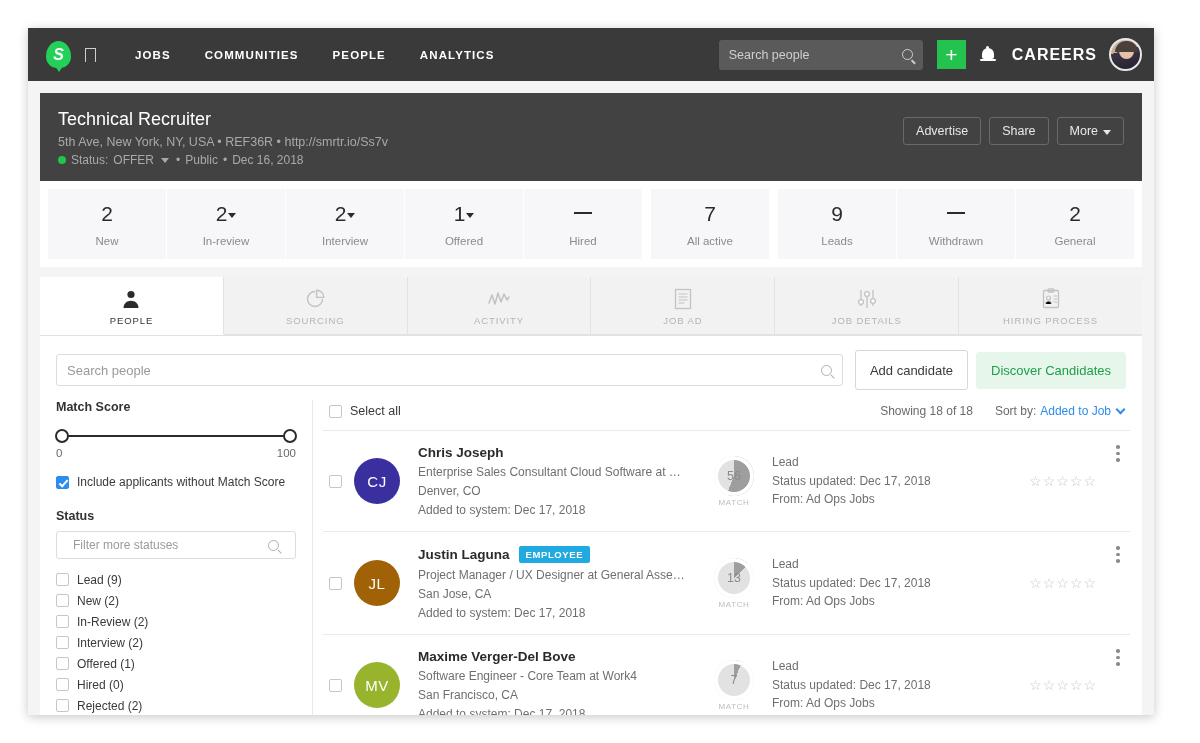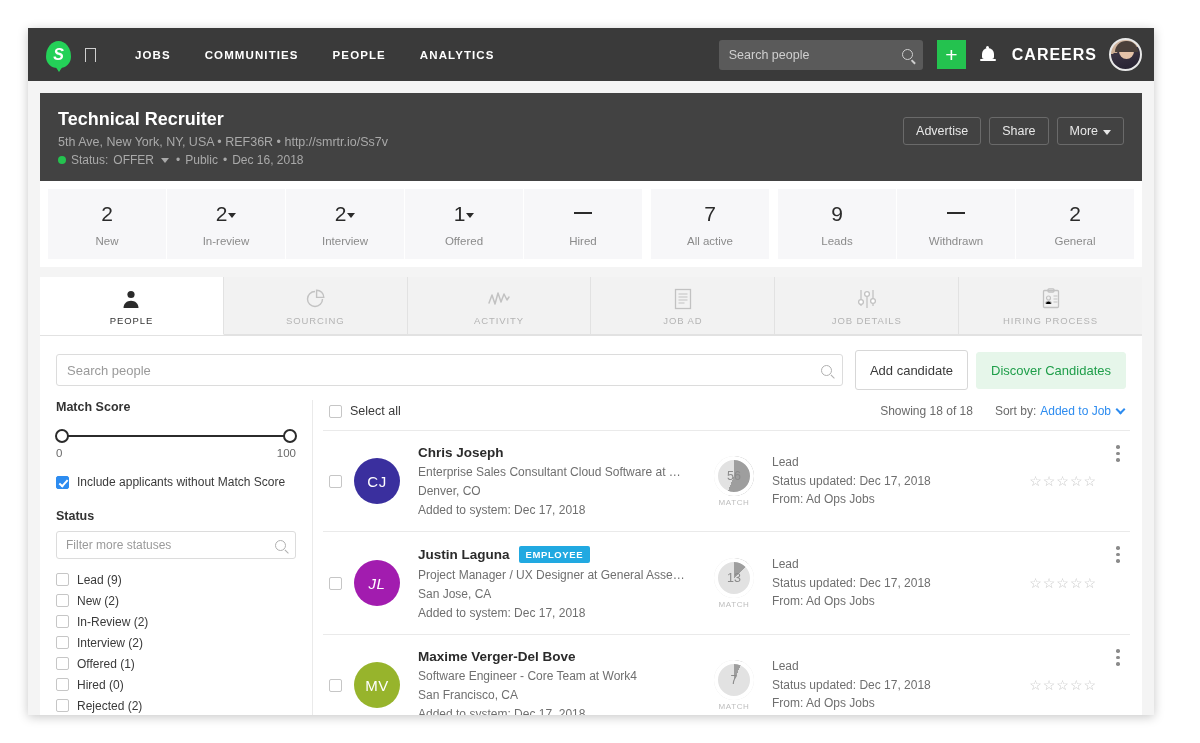--- a/index.html
+++ b/index.html
@@ -116,21 +116,21 @@
     width: 23px; height: 11px; border-radius: 12px 12px 0 0; background: #4a3f3a;
     z-index: 2;
   }
 
   
   .body-wrap { padding: 12px 12px 0 12px; }
 
   
   .job-card { background: #424242; padding: 16px 18px 14px 18px; }
   .job-row { display: flex; align-items: flex-start; }
-  .job-title { color: #fff; font-size: 18px; font-weight: bold; margin-bottom: 5px; }
+  .job-title { color: #fff; font-size: 18px; font-weight: normal; margin-bottom: 5px; }
   .job-meta { color: #a9a9a9; font-size: 12.5px; margin-bottom: 4px; }
   .job-status { color: #a9a9a9; font-size: 12px; display: flex; align-items: center; gap: 5px; }
   .dot-green { width: 8px; height: 8px; border-radius: 50%; background: #24c24f; display:inline-block; }
   .caret-sm {
     display: inline-block; width: 0; height: 0;
     border-left: 4px solid transparent; border-right: 4px solid transparent;
     border-top: 5px solid #a9a9a9; margin: 0 2px;
   }
   .job-actions { margin-left: auto; display: flex; gap: 8px; padding-top: 8px; }
   .gbtn {
@@ -224,21 +224,21 @@
   }
   .chkbox.on { background: #2d8cf0; border-color: #2d8cf0; position: relative; }
   .chkbox.on::after {
     content: ""; position: absolute; left: 4px; top: 1px; width: 3px; height: 7px;
     border: solid #fff; border-width: 0 2px 2px 0; transform: rotate(42deg);
   }
   .chk-lbl { font-size: 12px; color: #3a3a3a; }
   .sb-h2 { font-size: 12.5px; font-weight: bold; color: #333; margin: 20px 0 8px 0; }
   .filter-input {
     height: 28px; border: 1px solid #dcdcdc; border-radius: 3px;
-    display: flex; align-items: center; padding: 0 9px; margin-bottom: 10px;
+    display: flex; align-items: center; padding: 0 16px; margin-bottom: 10px;
   }
   .filter-input input {
     border: none; outline: none; width: 100%; font-size: 12px; color: #555;
     font-family: "Liberation Sans", sans-serif;
   }
   .filter-input input::placeholder { color: #9a9a9a; }
   .st-row { display: flex; align-items: center; gap: 8px; padding: 3.5px 0; }
   .st-lbl { font-size: 12px; color: #3a3a3a; }
 
   
@@ -557,21 +557,21 @@
                     <span>☆</span>
                   </div>
                   <div class="kebab">
                     <i></i>
                     <i></i>
                     <i></i>
                   </div>
                 </div>
                 <div class="cand">
                   <div class="chkbox"></div>
-                  <div class="cav" style="background: #a21caf; font-style: italic;">JL</div>
+                  <div class="cav" style="background: #a16207;">JL</div>
                   <div class="cinfo">
                     <div class="cname">
                       <span>Justin Laguna</span>
                       <span class="badge">EMPLOYEE</span>
                     </div>
                     <div class="cline">Project Manager / UX Designer at General Assembly</div>
                     <div class="cline">San Jose, CA</div>
                     <div class="cline">Added to system: Dec 17, 2018</div>
                   </div>
                   <div class="ring-wrap">

